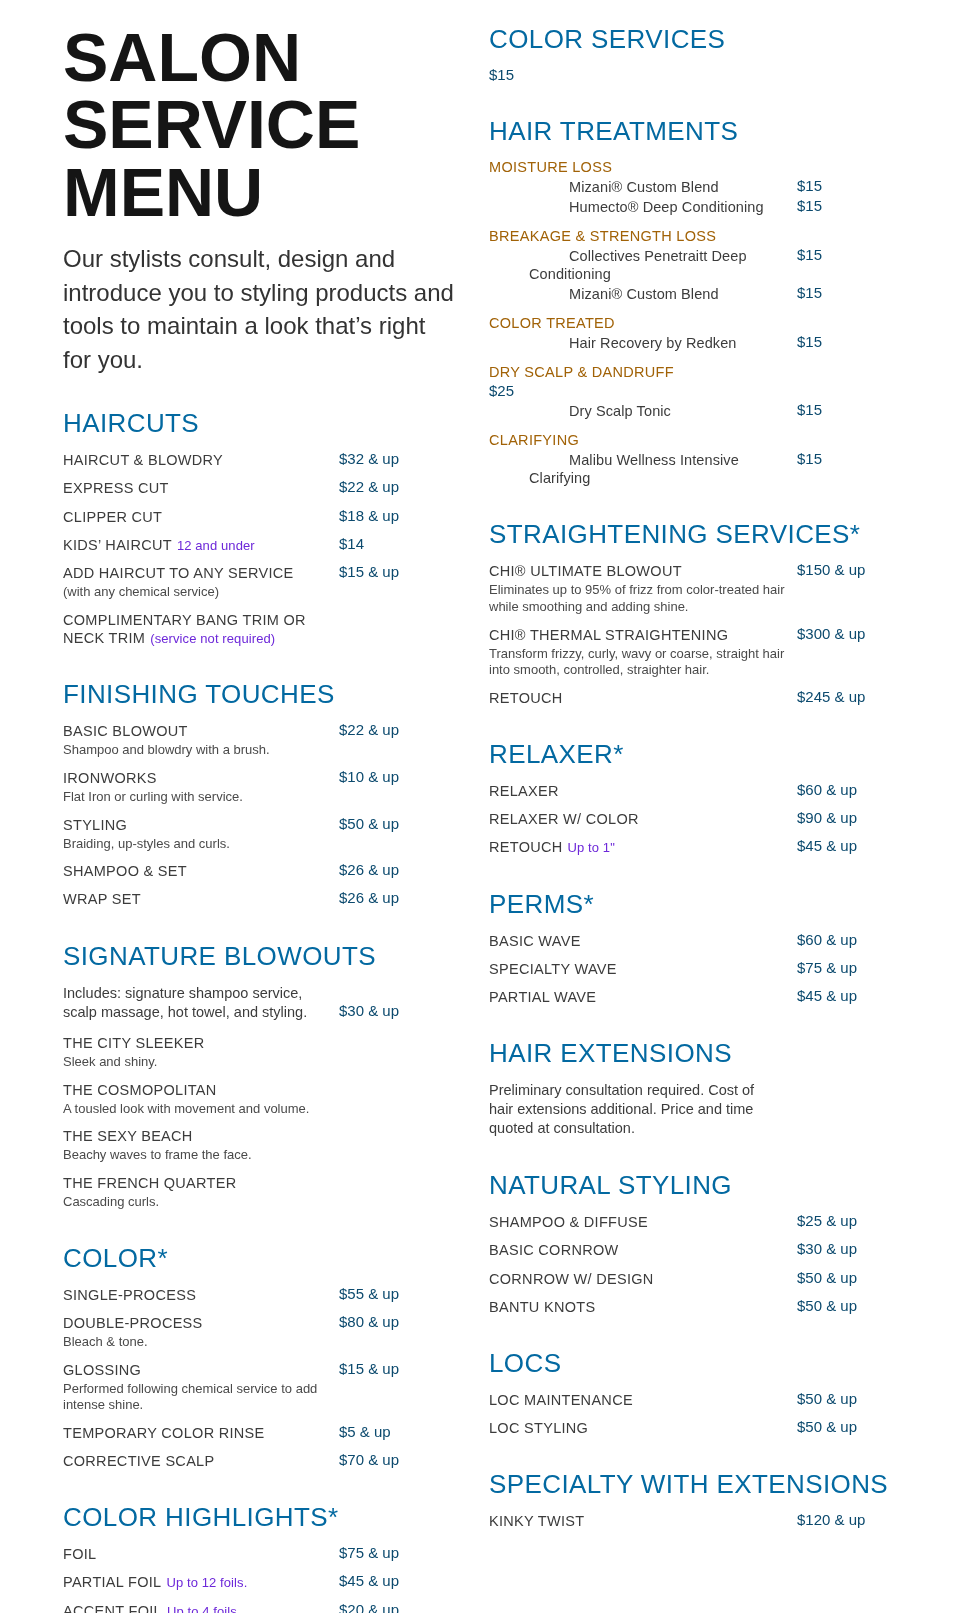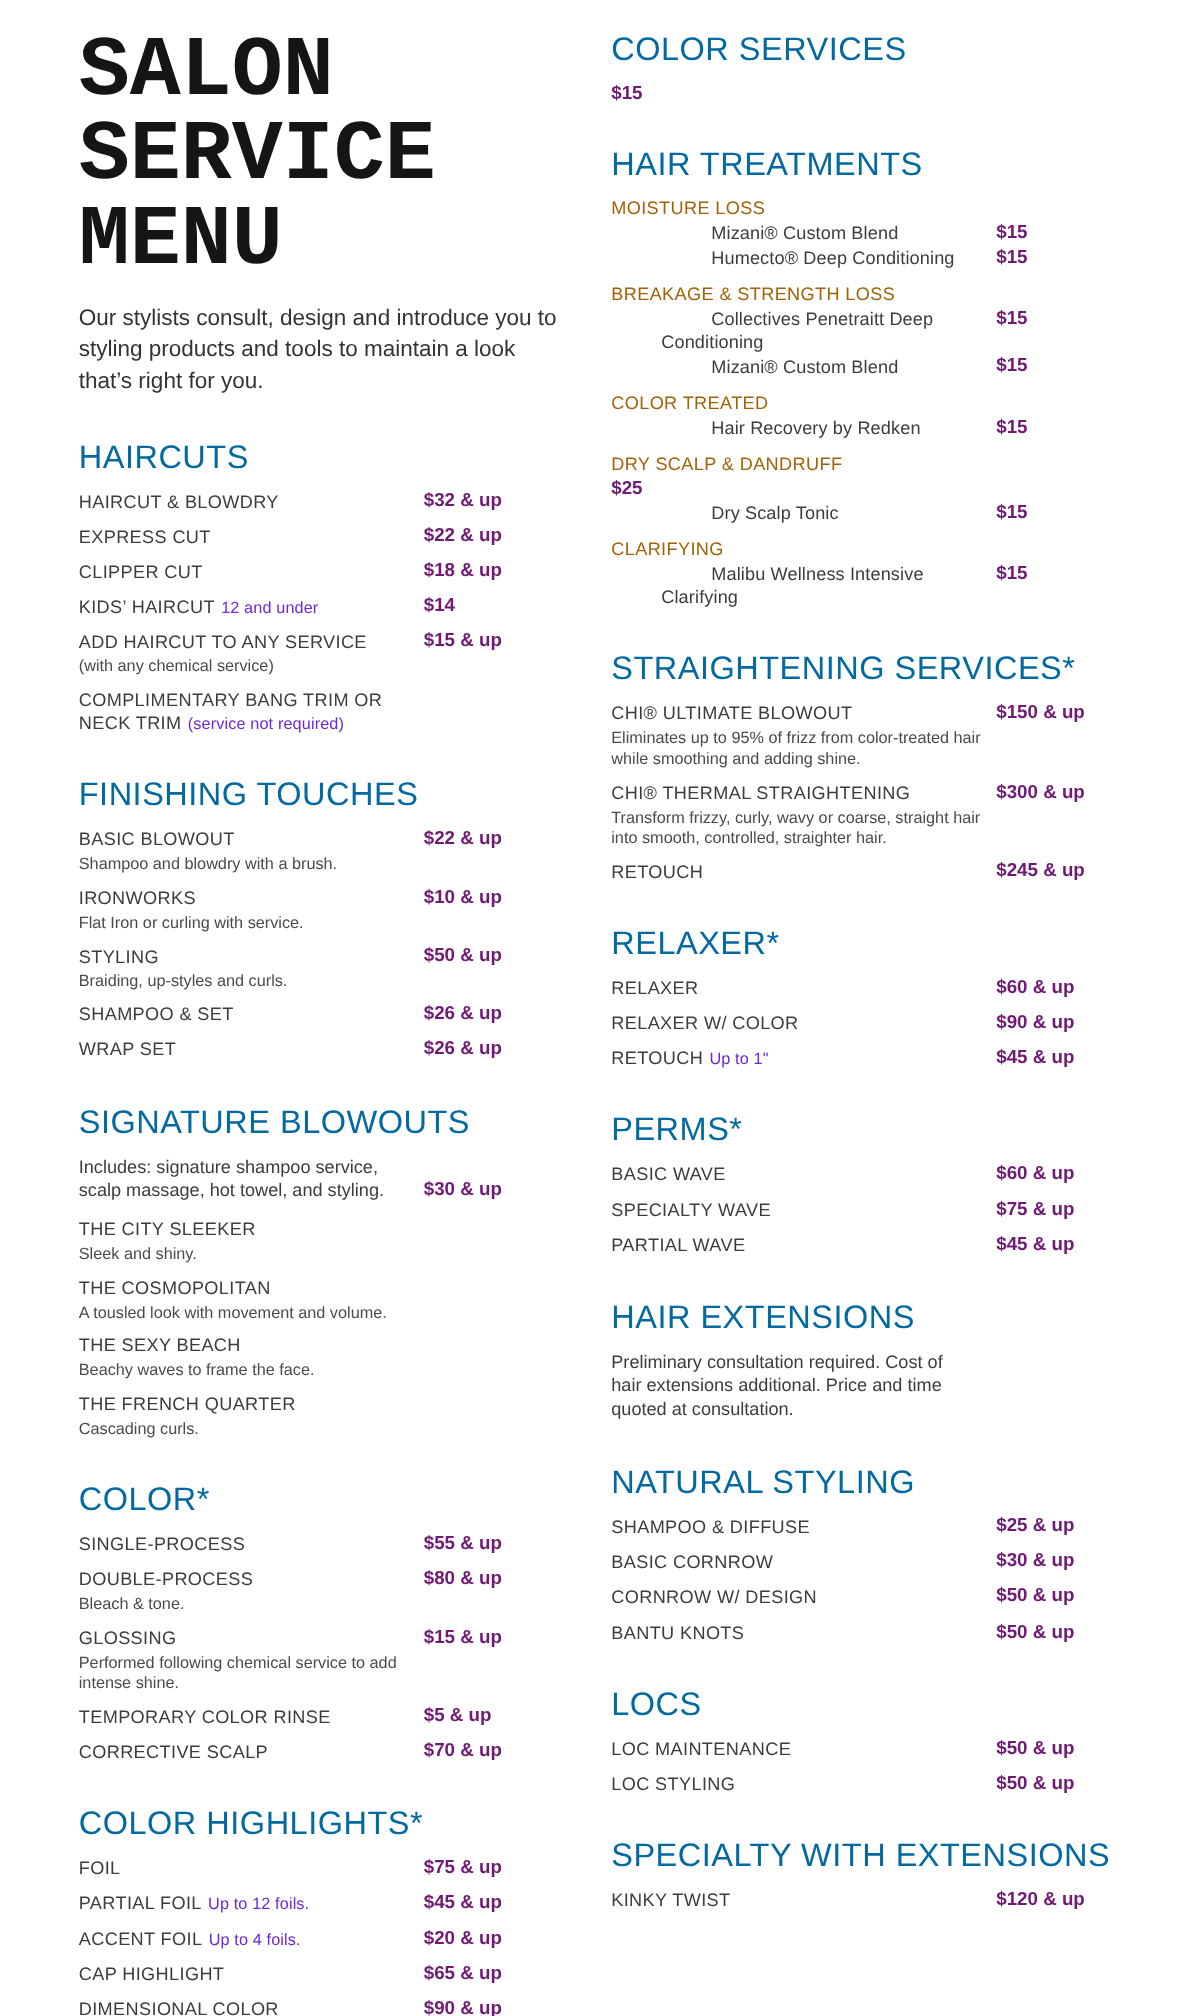--- a/index.html
+++ b/index.html
@@ -17,33 +17,33 @@
     box-sizing: border-box;
     padding: 22px 0 0 63px;
   }
   .columns { display: flex; gap: 34px; }
   .col { box-sizing: border-box; }
   .col-left  { width: 392px; }
   .col-right { width: 424px; padding-top: 2px; }
 
   
   .masthead {
-    font-family: Liberation Mono, monospace;
+    font-family: Liberation Sans, sans-serif;
     font-weight: 700;
     font-size: 68px;
     line-height: 0.99;
     letter-spacing: 0px;
     color: #151515;
     margin: 2px 0 16px 0;
     transform-origin: left top;
   }
   .masthead div { white-space: nowrap; }
 
   .intro {
-    font-size: 18px;
+    font-size: 24px;
     line-height: 1.4;
     color: #333333;
     margin: 0 0 6px 0;
     max-width: 392px;
   }
 
   .section { margin-top: 32px; }
   .col-right .section:first-child { margin-top: 0; }
 
   .heading {
@@ -77,24 +77,23 @@
   }
   .desc {
     font-size: 13px;
     color: #4a4a4a;
     line-height: 1.28;
     margin-top: 2px;
     max-width: 372px;
   }
   .price {
     font-size: 15px;
-    color: #701a75;
+    color: #0c4a6e;
     white-space: nowrap;
     line-height: 1.1;
-    font-weight: bold;
   }
 
   
   .lead-row {
     display: grid;
     grid-template-columns: 1fr 116px;
     column-gap: 6px;
     align-items: end;
     margin-bottom: 12px;
     gap: 24px;

